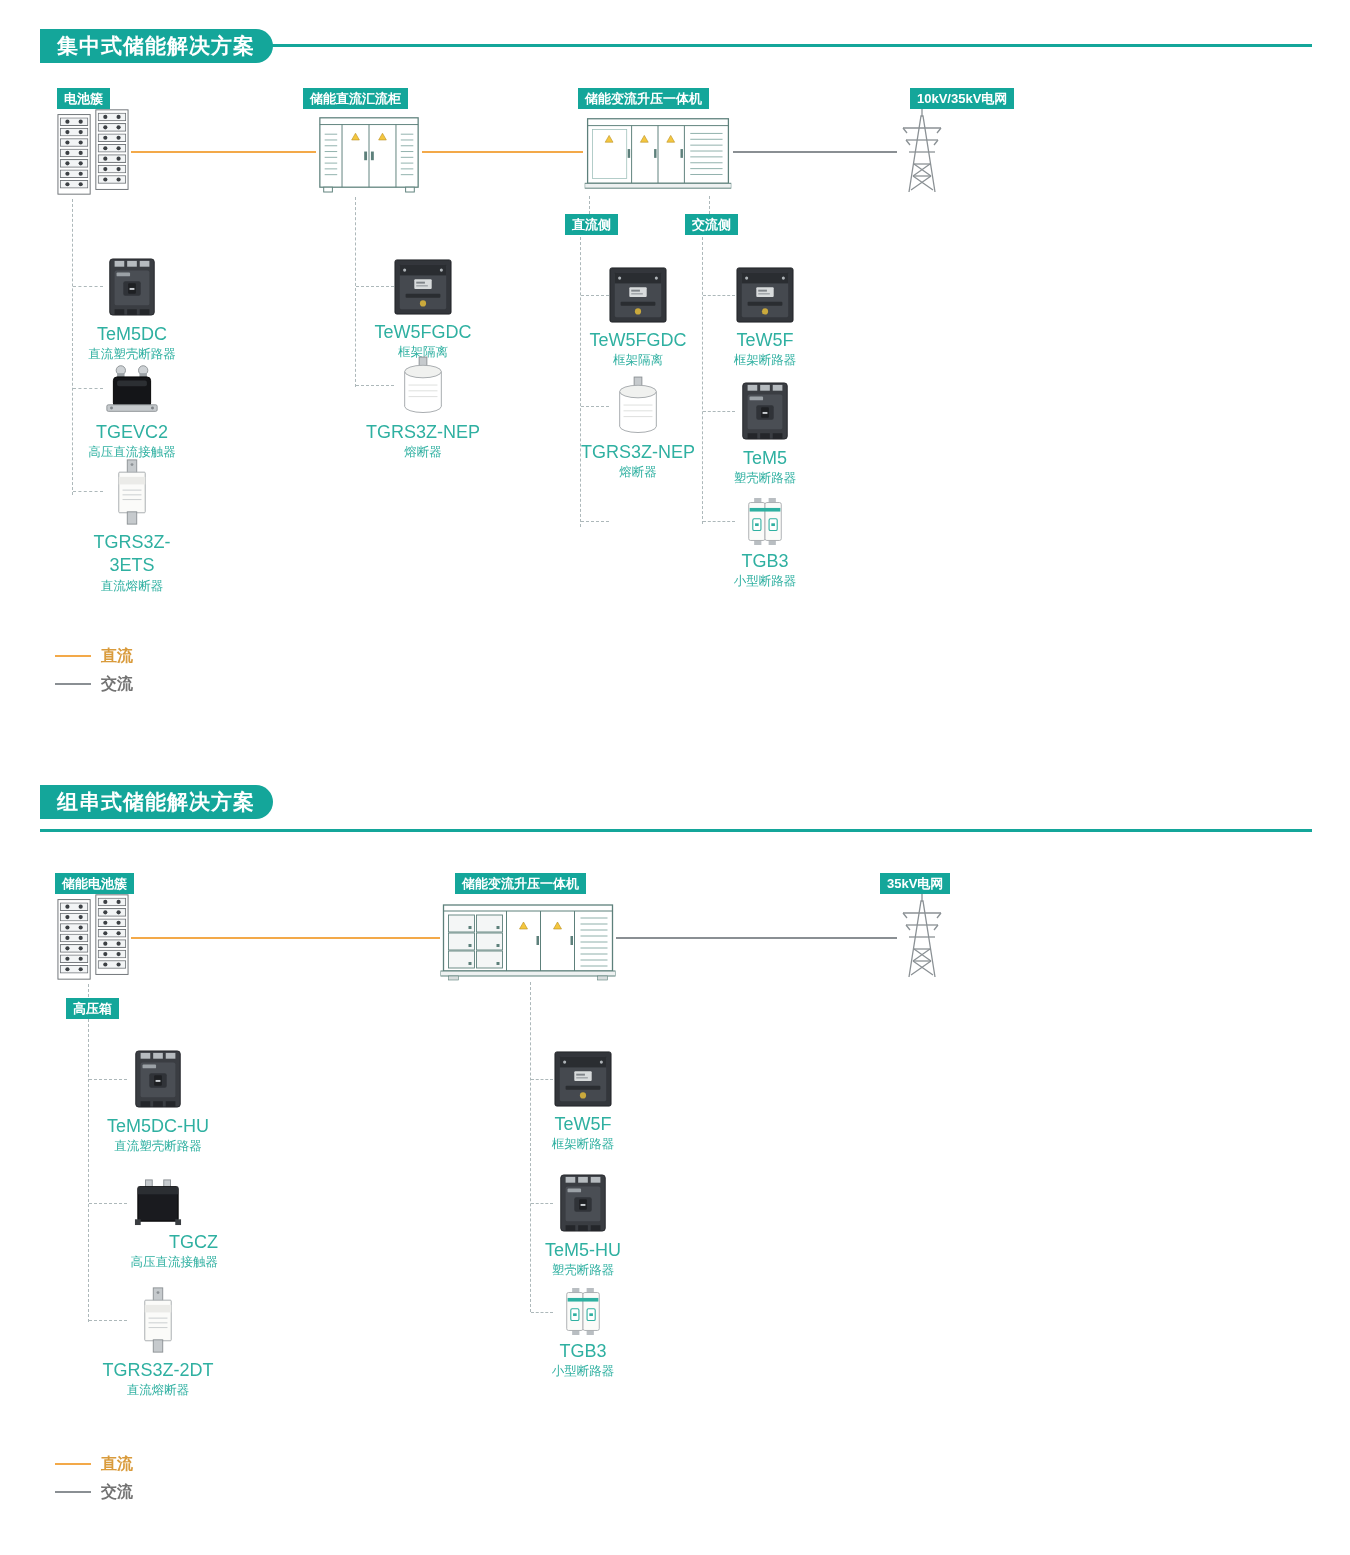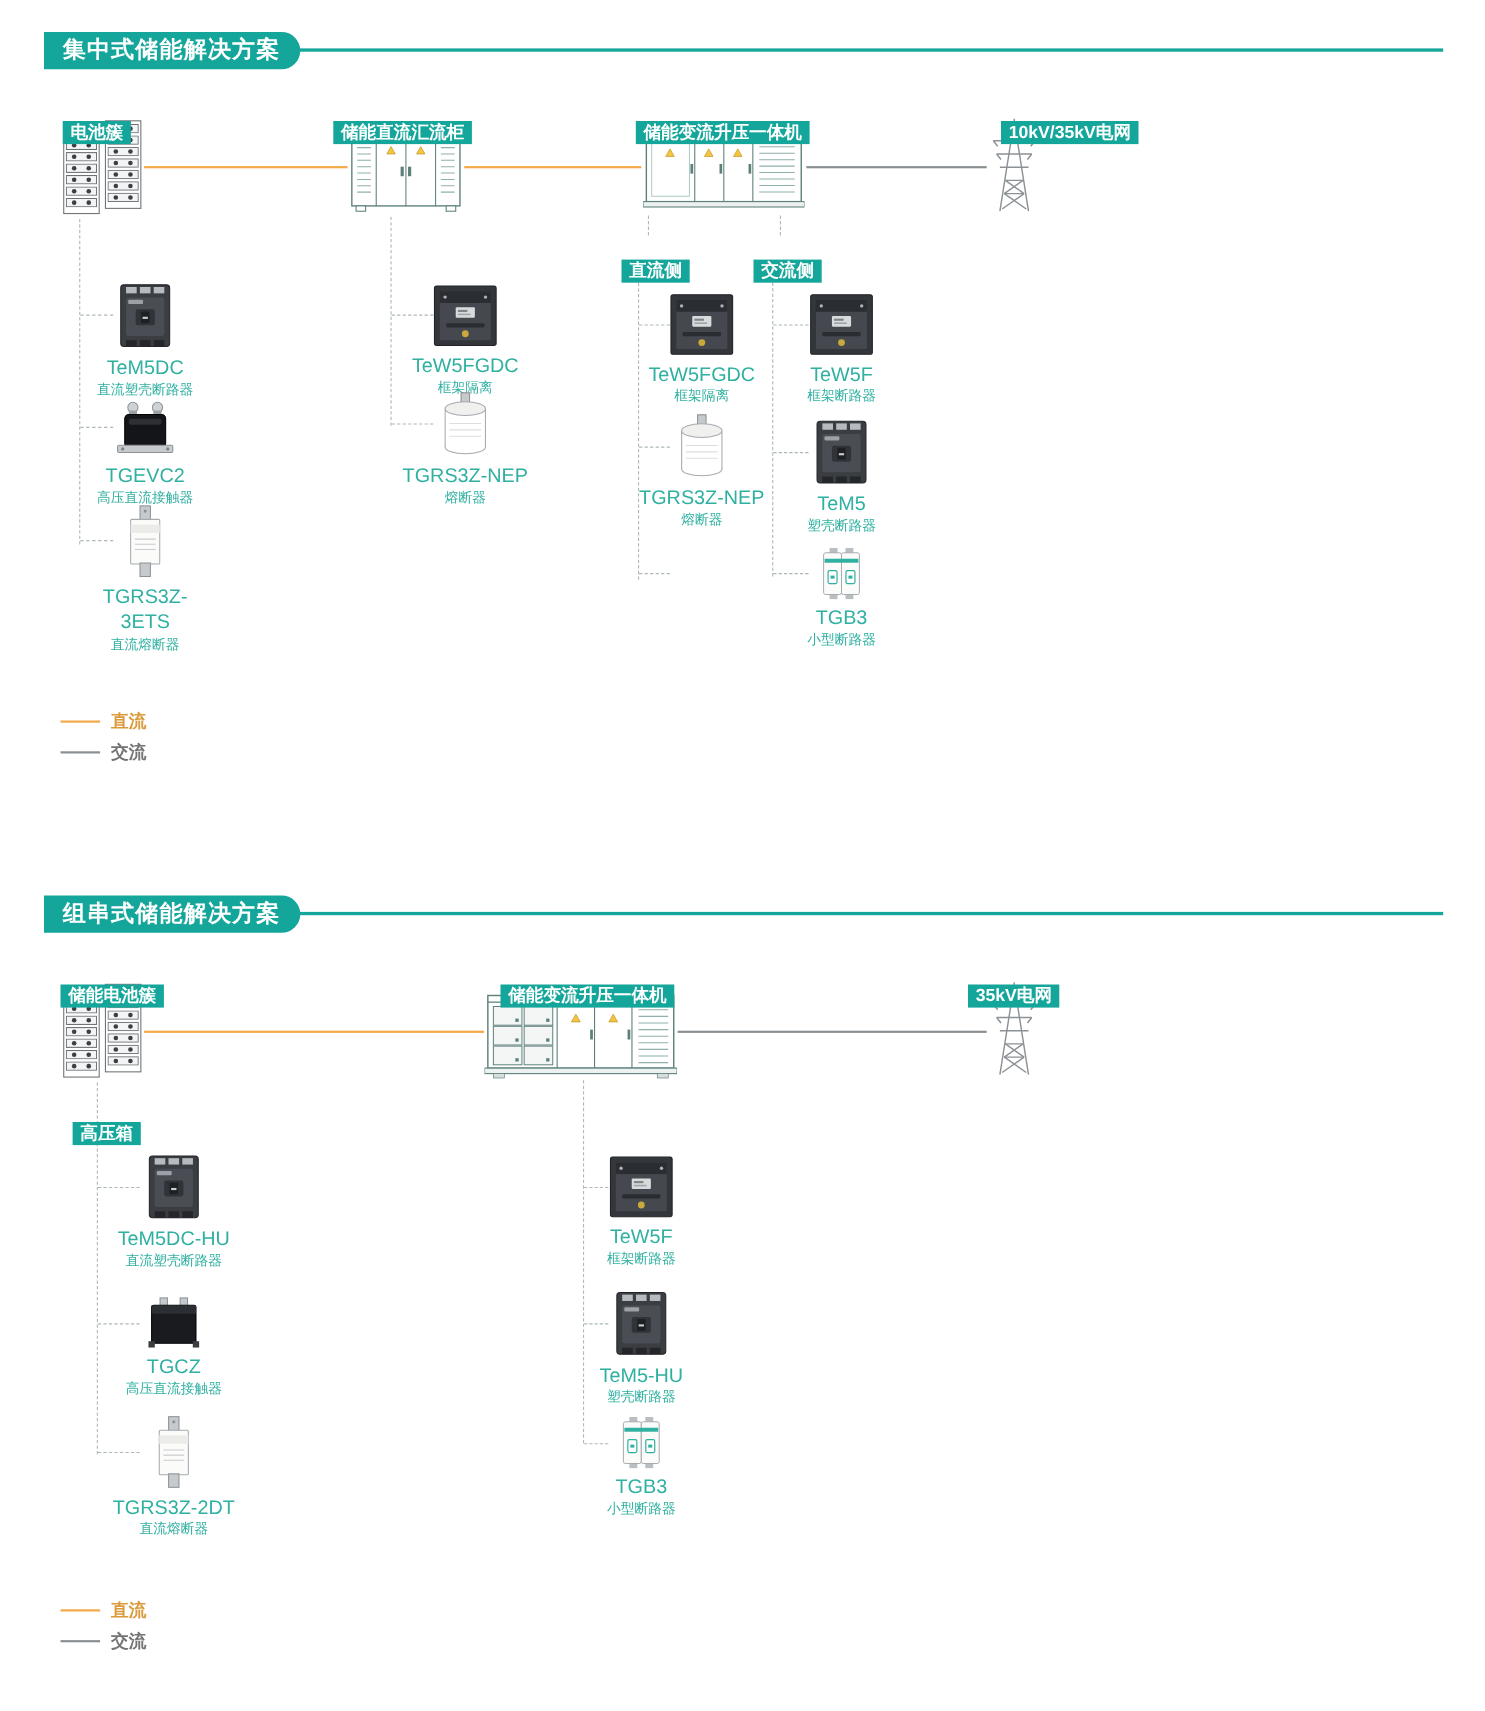--- a/index.html
+++ b/index.html
@@ -6,22 +6,22 @@
   * { margin:0; padding:0; box-sizing:border-box; }
   html,body { background:#ffffff; }
   body { font-family:"Liberation Sans","DejaVu Sans",sans-serif; }
   .canvas { position:relative; width:1350px; height:1555px; background:#ffffff; overflow:hidden;border-radius:31px; }
   .defs { position:absolute; width:0; height:0; overflow:hidden; }
 
   .rule { position:absolute; height:3px; background:#14A69A; z-index:1; }
   .banner { position:absolute; background:#14A69A; color:#ffffff; font-weight:bold; font-size:21px;
             height:34px; line-height:34px; padding:0 18px 0 17px; border-radius:0 17px 17px 0;
             letter-spacing:1px; z-index:2; white-space:nowrap; }
-  .nbadge { position:absolute; background:#14A69A; color:#ffffff; font-size:16px; font-weight:bold;
-            height:21px; line-height:21px; padding:0 7px; z-index:3; white-space:nowrap;margin-top:22px; }
+  .nbadge { position:absolute; background:#14A69A; color:#ffffff; font-size:13px; font-weight:bold;
+            height:21px; line-height:21px; padding:0 7px; z-index:3; white-space:nowrap; }
 
   .art { position:absolute; z-index:2; }
   .hline { position:absolute; height:2px; z-index:1; }
   .hline.dc { background:#F3A949; }
   .hline.ac { background:#8A8F93; }
   .vdash { position:absolute; width:0; border-left:1px dashed #ADB8BA; z-index:0; }
   .hdash { position:absolute; height:0; border-top:1px dashed #ADB8BA; z-index:0; }
 
   .dev { position:absolute; width:120px; text-align:center; z-index:2; }
   .dev .ic { display:block; margin:0 auto 5px auto; }
@@ -418,21 +418,21 @@
       <span class="lline dc"></span>
       <span class="ltext dc">直流</span>
     </div>
     <div class="lrow">
       <span class="lline ac"></span>
       <span class="ltext ac">交流</span>
     </div>
   </div>
 
   <div class="rule" style="left:40px; top:829px; width:1272px;"></div>
-  <div class="banner" style="left:40px; top:814px;">
+  <div class="banner" style="left:40px; top:785px;">
     <span>组串式储能解决方案</span>
   </div>
 
   <div class="nbadge" style="left:55px; top:873px;">储能电池簇</div>
   <div class="nbadge" style="left:455px; top:873px;">储能变流升压一体机</div>
   <div class="nbadge" style="left:880px; top:873px;">35kV电网</div>
 
   <svg class="art" style="left:55px; top:892px;" width="76" height="90" viewBox="0 0 80 95">
       <use href="#sym-rack"></use>
     </svg>
@@ -457,21 +457,21 @@
   <div class="hdash" style="left:531px; top:1203px; width:22px;"></div>
   <div class="hdash" style="left:531px; top:1312px; width:22px;"></div>
 
   <div class="dev" style="left:98px; top:1048px;">
     <svg class="ic" width="58" height="62" viewBox="0 0 60 64">
         <use href="#sym-mccb"></use>
       </svg>
     <div class="model">TeM5DC-HU</div>
     <div class="desc">直流塑壳断路器</div>
   </div>
-  <div class="dev" style="left:98px; top:1178px;">
+  <div class="dev" style="left:98px; top:1178px;text-align:right;">
     <svg class="ic" width="50" height="48" viewBox="0 0 52 50">
         <use href="#sym-contactor2"></use>
       </svg>
     <div class="model">TGCZ</div>
     <div class="desc">高压直流接触器</div>
   </div>
   <div class="dev" style="left:98px; top:1286px;">
     <svg class="ic" width="38" height="68" viewBox="0 0 40 72">
         <use href="#sym-fuse"></use>
       </svg>

